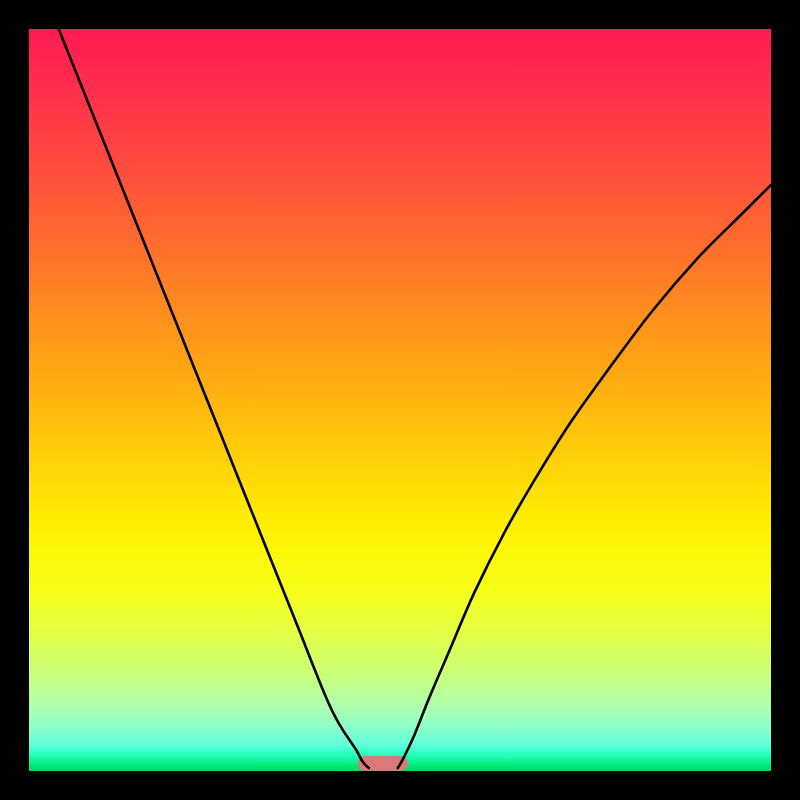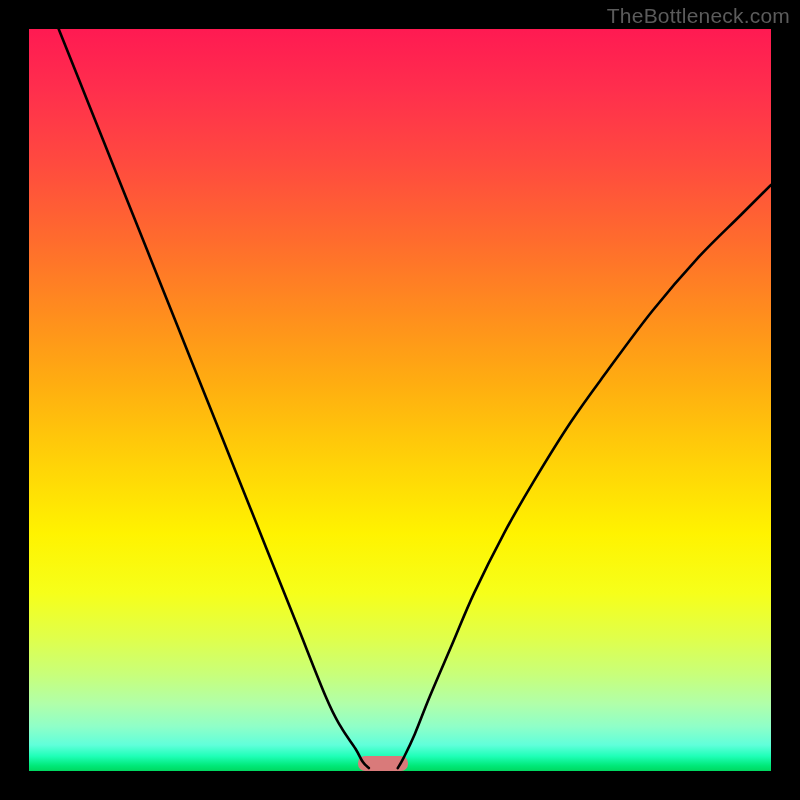--- a/index.html
+++ b/index.html
@@ -85,14 +85,13 @@
     <div class="gradient"></div>
 
     <div class="marker" id="marker" style="left: 328.706px; top: 727.16px; width: 50.456px; height: 14.84px; background: rgb(217, 122, 122);"></div>
 
     <svg class="curve" viewBox="0 0 742 742" preserveAspectRatio="none">
       <path id="path-left" d="M 29.68 0 C 35.0224 13.355999999999987, 48.675200000000004 47.487999999999936, 59.36 74.19999999999993 C 70.0448 100.91199999999992, 78.3552 121.68799999999996, 89.03999999999999 148.39999999999998 C 99.72479999999999 175.112, 108.0352 195.888, 118.72 222.60000000000002 C 129.4048 249.31200000000004, 137.7152 270.088, 148.4 296.8 C 159.0848 323.512, 167.3952 344.288, 178.07999999999998 371 C 188.76479999999998 397.712, 197.07520000000002 418.488, 207.76000000000002 445.2 C 218.44480000000001 471.912, 226.7552 492.688, 237.44 519.4 C 248.1248 546.112, 256.4352 566.888, 267.12 593.6 C 277.8048 620.312, 288.7864 649.1016, 296.8 667.8 C 304.8136 686.4984, 306.2976 688.1308, 311.64 697.48 C 316.9824 706.8292, 322.4732 713.32912, 326.48 719.74 C 330.4868 726.15088, 331.49592000000007 729.62344, 333.90000000000003 733.096 C 336.30408 736.56856, 338.76752 737.96352, 339.83599999999996 739.032"></path>
       <path id="path-right" d="M 368.77400000000006 739.032 C 369.84248 737.1621600000001, 371.63811999999996 734.78776, 374.71 728.644 C 377.78188 722.50024, 381.16540000000003 715.85192, 385.84000000000003 704.9 C 390.51460000000003 693.94808, 394.002 683.8272, 400.68 667.8 C 407.358 651.7728, 414.92639999999994 634.5584, 422.93999999999994 615.86 C 430.95359999999994 597.1616, 435.8508 583.9540000000001, 445.2 563.9200000000001 C 454.5492 543.8860000000001, 464.1952 524.594, 474.88 504.56 C 485.5648 484.526, 492.53960000000006 472.654, 504.56000000000006 452.62 C 516.5804 432.586, 528.304 413.29400000000004, 541.66 393.26000000000005 C 555.016 373.22600000000006, 564.0684 361.354, 578.76 341.32 C 593.4516 321.286, 607.2528 301.99399999999997, 623.28 281.96 C 639.3072 261.926, 651.7728000000001 247.38280000000003, 667.8000000000001 230.02000000000004 C 683.8272000000001 212.65720000000005, 698.9639999999999 198.85600000000002, 712.3199999999999 185.5 C 725.6759999999999 172.14399999999998, 736.6576 161.16239999999993, 742 155.81999999999994"></path>
     </svg>
   </div>
 
-  <div class="watermark">TheBottleneck.com</div>
 </div>
 
 </body></html>

